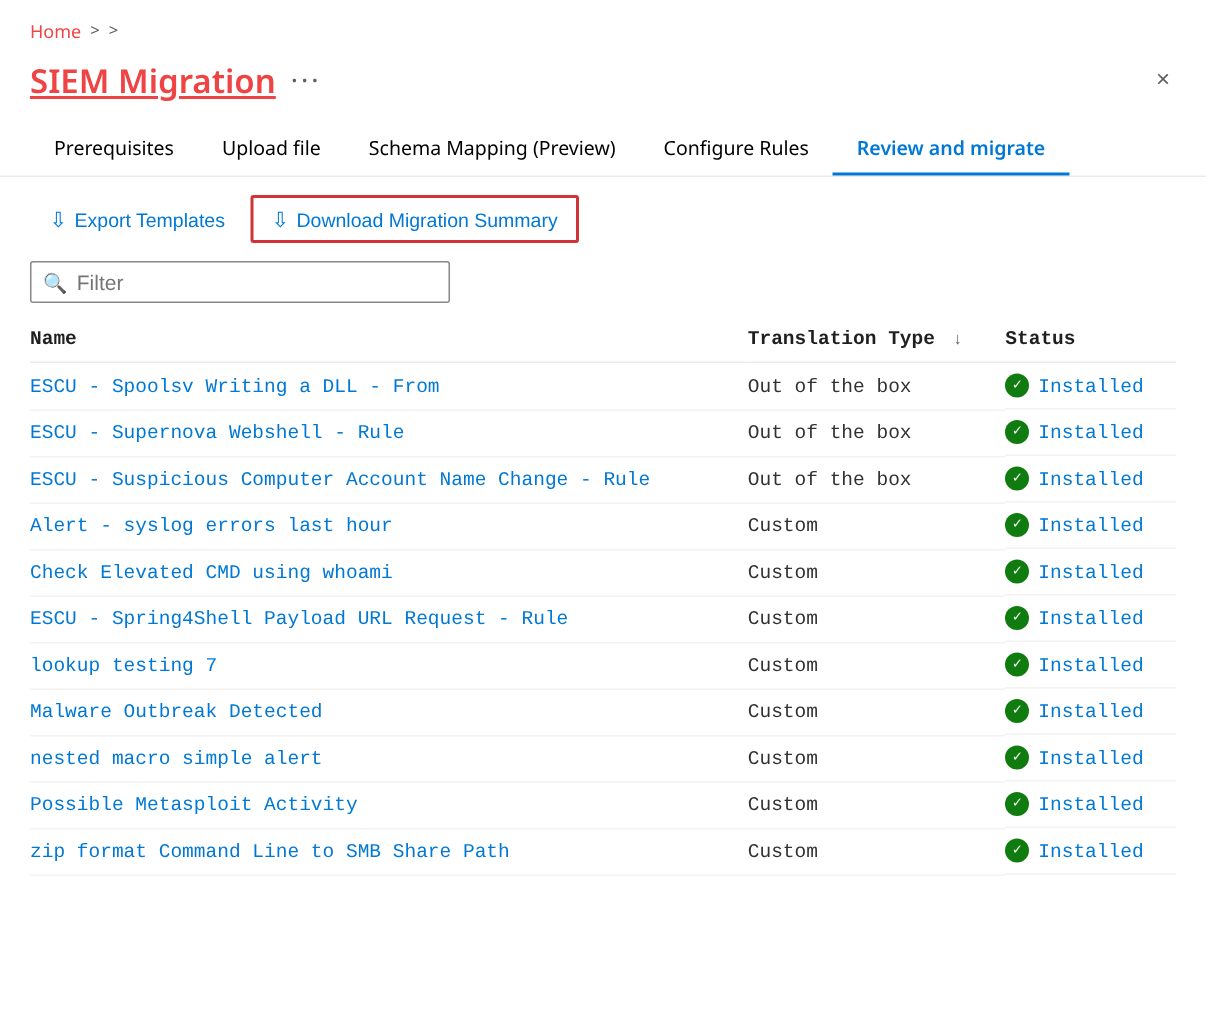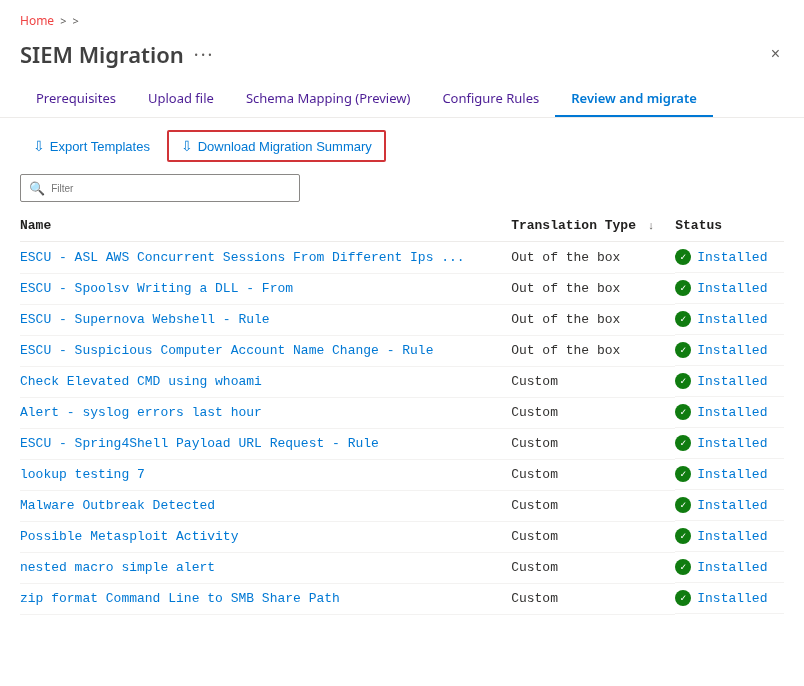--- a/index.html
+++ b/index.html
@@ -38,21 +38,22 @@
       padding: 4px 20px 12px 20px;
     }
     .panel-title {
       display: flex;
       align-items: center;
       gap: 10px;
     }
     .panel-title h1 {
       font-size: 22px;
       font-weight: 600;
-      color: #404040;
+      color: #ef4444;
+      text-decoration: underline;
     }
     .panel-title .ellipsis {
       color: #605e5c;
       font-size: 18px;
       cursor: pointer;
       letter-spacing: 2px;
     }
     .close-btn {
       background: none;
       border: none;
@@ -68,21 +69,21 @@
     .tabs {
       display: flex;
       border-bottom: 1px solid #edebe9;
       padding: 0 20px;
       gap: 0;
     }
     .tab {
       padding: 8px 16px;
       font-size: 13px;
       cursor: pointer;
-      color: #4c1d95;
+      color: #000000;
       border-bottom: 2px solid transparent;
       white-space: nowrap;
       text-decoration: none;
     }
     .tab.active {
       color: #0078d4;
       border-bottom: 2px solid #0078d4;
       font-weight: 600;
     }
 
@@ -119,21 +120,21 @@
       align-items: center;
       border: 1px solid #8a8886;
       border-radius: 2px;
       width: 280px;
       padding: 4px 8px;
       gap: 6px;
     }
     .filter-input-wrap input {
       border: none;
       outline: none;
-      font-size: 10px;
+      font-size: 14px;
       color: #323130;
       width: 100%;
       background: transparent;
     }
     .filter-icon {
       color: #605e5c;
       font-size: 13px;
     }
 
     .table-container {
@@ -247,28 +248,20 @@
         <th style="cursor:pointer;margin-left:24px;">
           <span>Translation Type</span>
           <span class="sort-icon">↓</span>
         </th>
         <th>
           <span>Status</span>
         </th>
       </tr>
     </thead>
     <tbody id="table-body">
-    <tr>
-          <td class="name-col"><a href="#">ESCU - ASL AWS Concurrent Sessions From Different Ips ...</a></td>
-          <td class="type-col">Out of the box</td>
-          <td class="status-col">
-            <span class="check-icon">✓</span>
-            <span class="status-installed">Installed</span>
-          </td>
-        </tr>
         <tr>
           <td class="name-col"><a href="#">ESCU - Spoolsv Writing a DLL - From</a></td>
           <td class="type-col">Out of the box</td>
           <td class="status-col">
             <span class="check-icon">✓</span>
             <span class="status-installed">Installed</span>
           </td>
         </tr>
         <tr>
           <td class="name-col"><a href="#">ESCU - Supernova Webshell - Rule</a></td>
@@ -280,36 +273,36 @@
         </tr>
         <tr>
           <td class="name-col"><a href="#">ESCU - Suspicious Computer Account Name Change - Rule</a></td>
           <td class="type-col">Out of the box</td>
           <td class="status-col">
             <span class="check-icon">✓</span>
             <span class="status-installed">Installed</span>
           </td>
         </tr>
         <tr>
+          <td class="name-col"><a href="#">Alert - syslog errors last hour</a></td>
+          <td class="type-col">Custom</td>
+          <td class="status-col">
+            <span class="check-icon">✓</span>
+            <span class="status-installed">Installed</span>
+          </td>
+        </tr>
+        <tr>
           <td class="name-col"><a href="#">Check Elevated CMD using whoami</a></td>
           <td class="type-col">Custom</td>
           <td class="status-col">
             <span class="check-icon">✓</span>
             <span class="status-installed">Installed</span>
           </td>
         </tr>
         <tr>
-          <td class="name-col"><a href="#">Alert - syslog errors last hour</a></td>
-          <td class="type-col">Custom</td>
-          <td class="status-col">
-            <span class="check-icon">✓</span>
-            <span class="status-installed">Installed</span>
-          </td>
-        </tr>
-        <tr>
           <td class="name-col"><a href="#">ESCU - Spring4Shell Payload URL Request - Rule</a></td>
           <td class="type-col">Custom</td>
           <td class="status-col">
             <span class="check-icon">✓</span>
             <span class="status-installed">Installed</span>
           </td>
         </tr>
         <tr>
           <td class="name-col"><a href="#">lookup testing 7</a></td>
           <td class="type-col">Custom</td>
@@ -320,29 +313,29 @@
         </tr>
         <tr>
           <td class="name-col"><a href="#">Malware Outbreak Detected</a></td>
           <td class="type-col">Custom</td>
           <td class="status-col">
             <span class="check-icon">✓</span>
             <span class="status-installed">Installed</span>
           </td>
         </tr>
         <tr>
+          <td class="name-col"><a href="#">nested macro simple alert</a></td>
+          <td class="type-col">Custom</td>
+          <td class="status-col">
+            <span class="check-icon">✓</span>
+            <span class="status-installed">Installed</span>
+          </td>
+        </tr>
+        <tr>
           <td class="name-col"><a href="#">Possible Metasploit Activity</a></td>
-          <td class="type-col">Custom</td>
-          <td class="status-col">
-            <span class="check-icon">✓</span>
-            <span class="status-installed">Installed</span>
-          </td>
-        </tr>
-        <tr>
-          <td class="name-col"><a href="#">nested macro simple alert</a></td>
           <td class="type-col">Custom</td>
           <td class="status-col">
             <span class="check-icon">✓</span>
             <span class="status-installed">Installed</span>
           </td>
         </tr>
         <tr>
           <td class="name-col"><a href="#">zip format Command Line to SMB Share Path</a></td>
           <td class="type-col">Custom</td>
           <td class="status-col">

